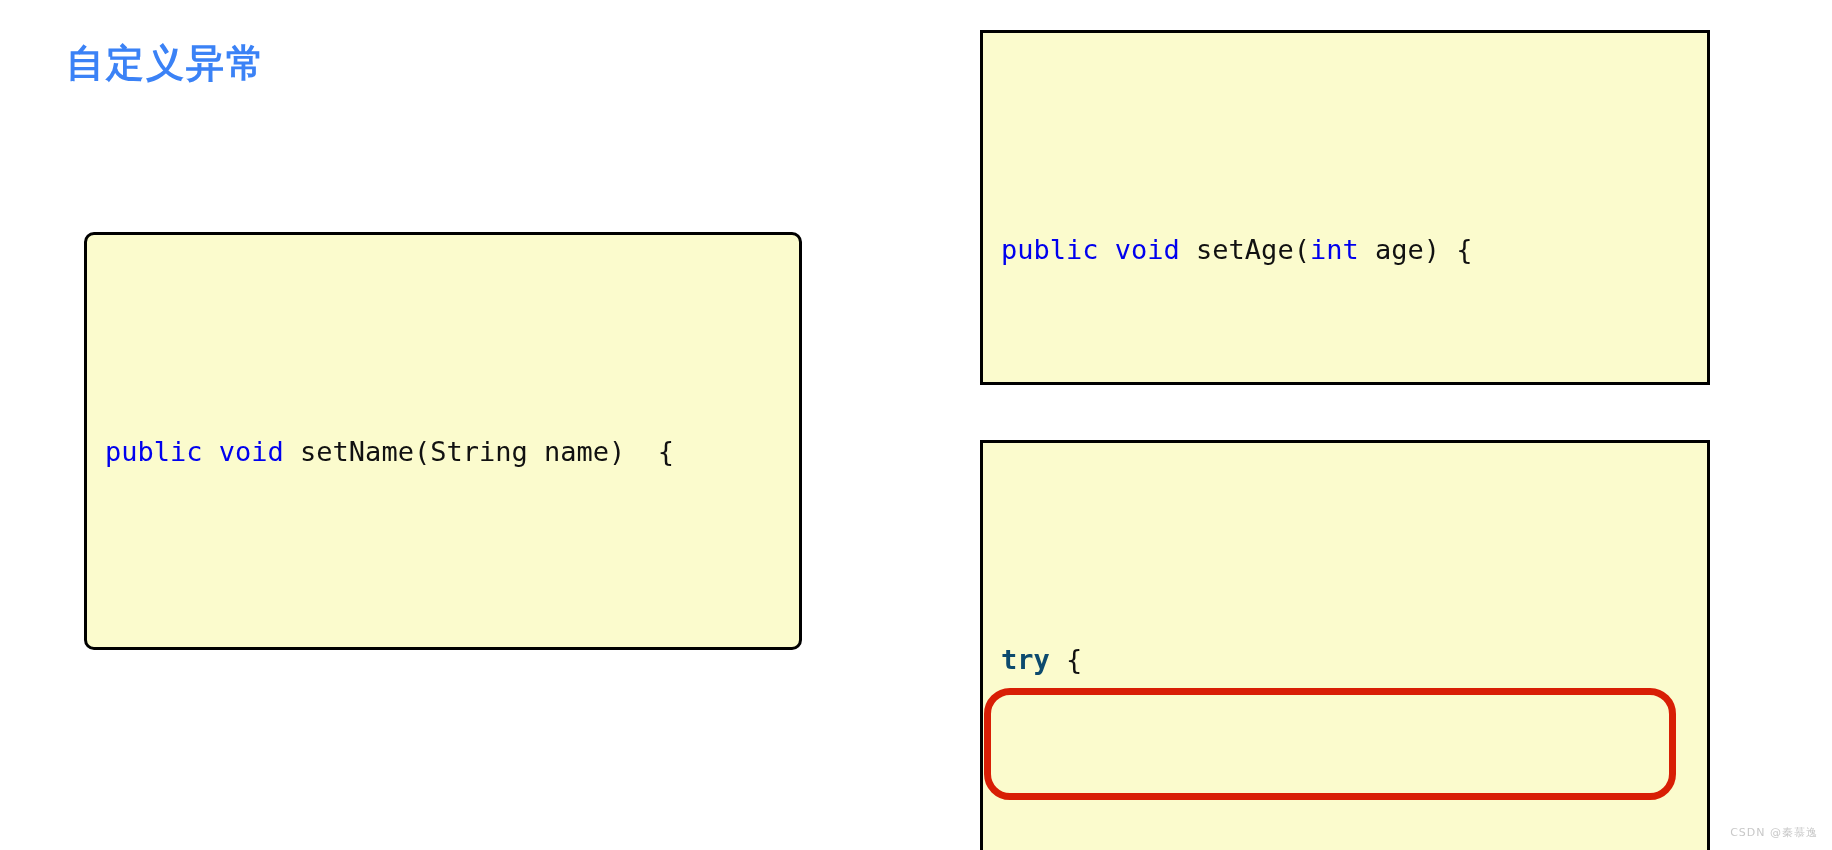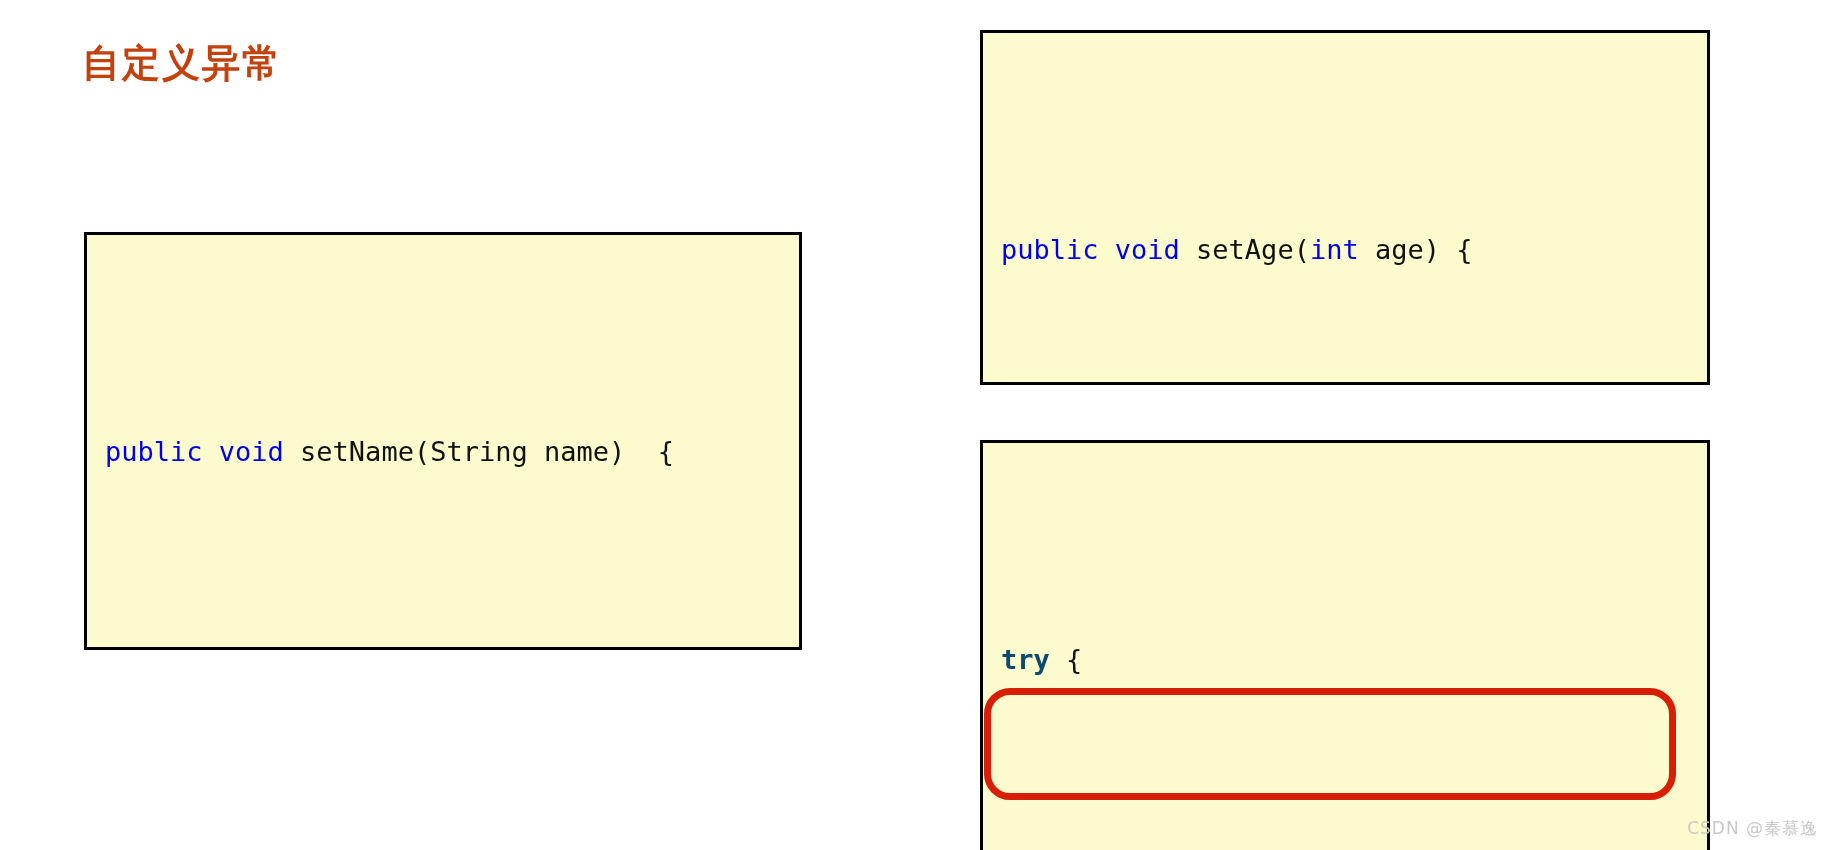--- a/index.html
+++ b/index.html
@@ -11,26 +11,26 @@
     width: 1832px;
     height: 850px;
     position: relative;
     overflow: hidden;
     font-family: "DejaVu Sans Mono", monospace;
   }
 
   
   #slide-title {
     position: absolute;
-    left: 82px;
+    left: 66px;
     top: 38px;
     font-family: "DejaVu Sans", sans-serif;
     font-weight: bold;
     font-size: 38px;
-    color: #c2410c;
+    color: #3b82f6;
     letter-spacing: 2px;
     white-space: nowrap;
   }
 
   
   .code-block {
     position: absolute;
     background: #fbfbcd;
     border: 3px solid #000000;
     box-sizing: border-box;
@@ -44,20 +44,21 @@
   .code-block .line {
     white-space: pre;
   }
 
   #code-setname {
     left: 84px;
     top: 232px;
     width: 718px;
     height: 418px;
     padding: 14px 0 14px 18px;
+    border-radius: 10px;
   }
   #code-setage {
     left: 980px;
     top: 30px;
     width: 730px;
     height: 355px;
     padding: 14px 0 5px 18px;
   }
   #code-trycatch {
     left: 980px;
@@ -85,21 +86,21 @@
     pointer-events: none;
     background: transparent;
   }
 
   
   #watermark {
     position: absolute;
     right: 14px;
     bottom: 10px;
     font-family: "DejaVu Sans", sans-serif;
-    font-size: 17px;
+    font-size: 11px;
     color: #c8c8c8;
     letter-spacing: 1px;
     white-space: nowrap;
   }
 </style>
 </head>
 <body>
 
 <div id="slide-title">自定义异常</div>
 

